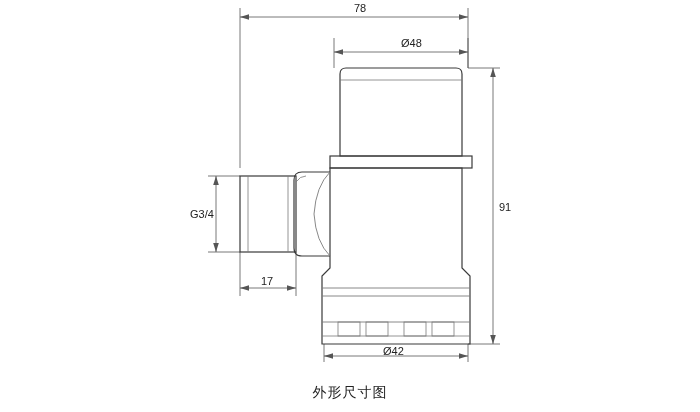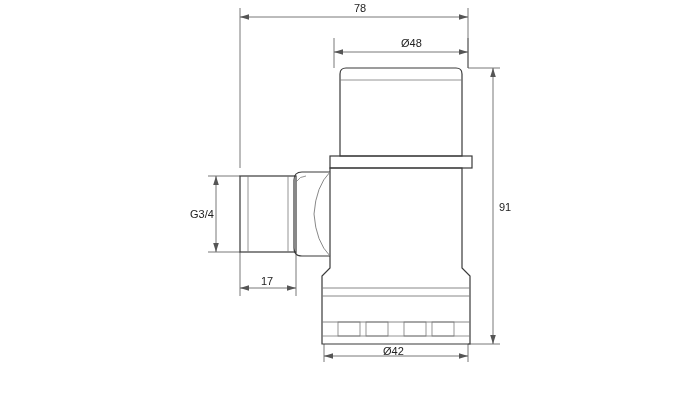--- a/index.html
+++ b/index.html
@@ -125,13 +125,14 @@
     </g>
 
     <text class="dimtext" x="354" y="12">78</text>
     <text class="dimtext" x="401" y="47">Ø48</text>
     <text class="dimtext" x="499" y="211">91</text>
     <text class="dimtext" x="190" y="218">G3/4</text>
     <text class="dimtext" x="261" y="285">17</text>
     <text class="dimtext" x="383" y="355">Ø42</text>
   </svg>
 
+  <div class="caption">外形尺寸图</div>
 </div>
 
 </body></html>

